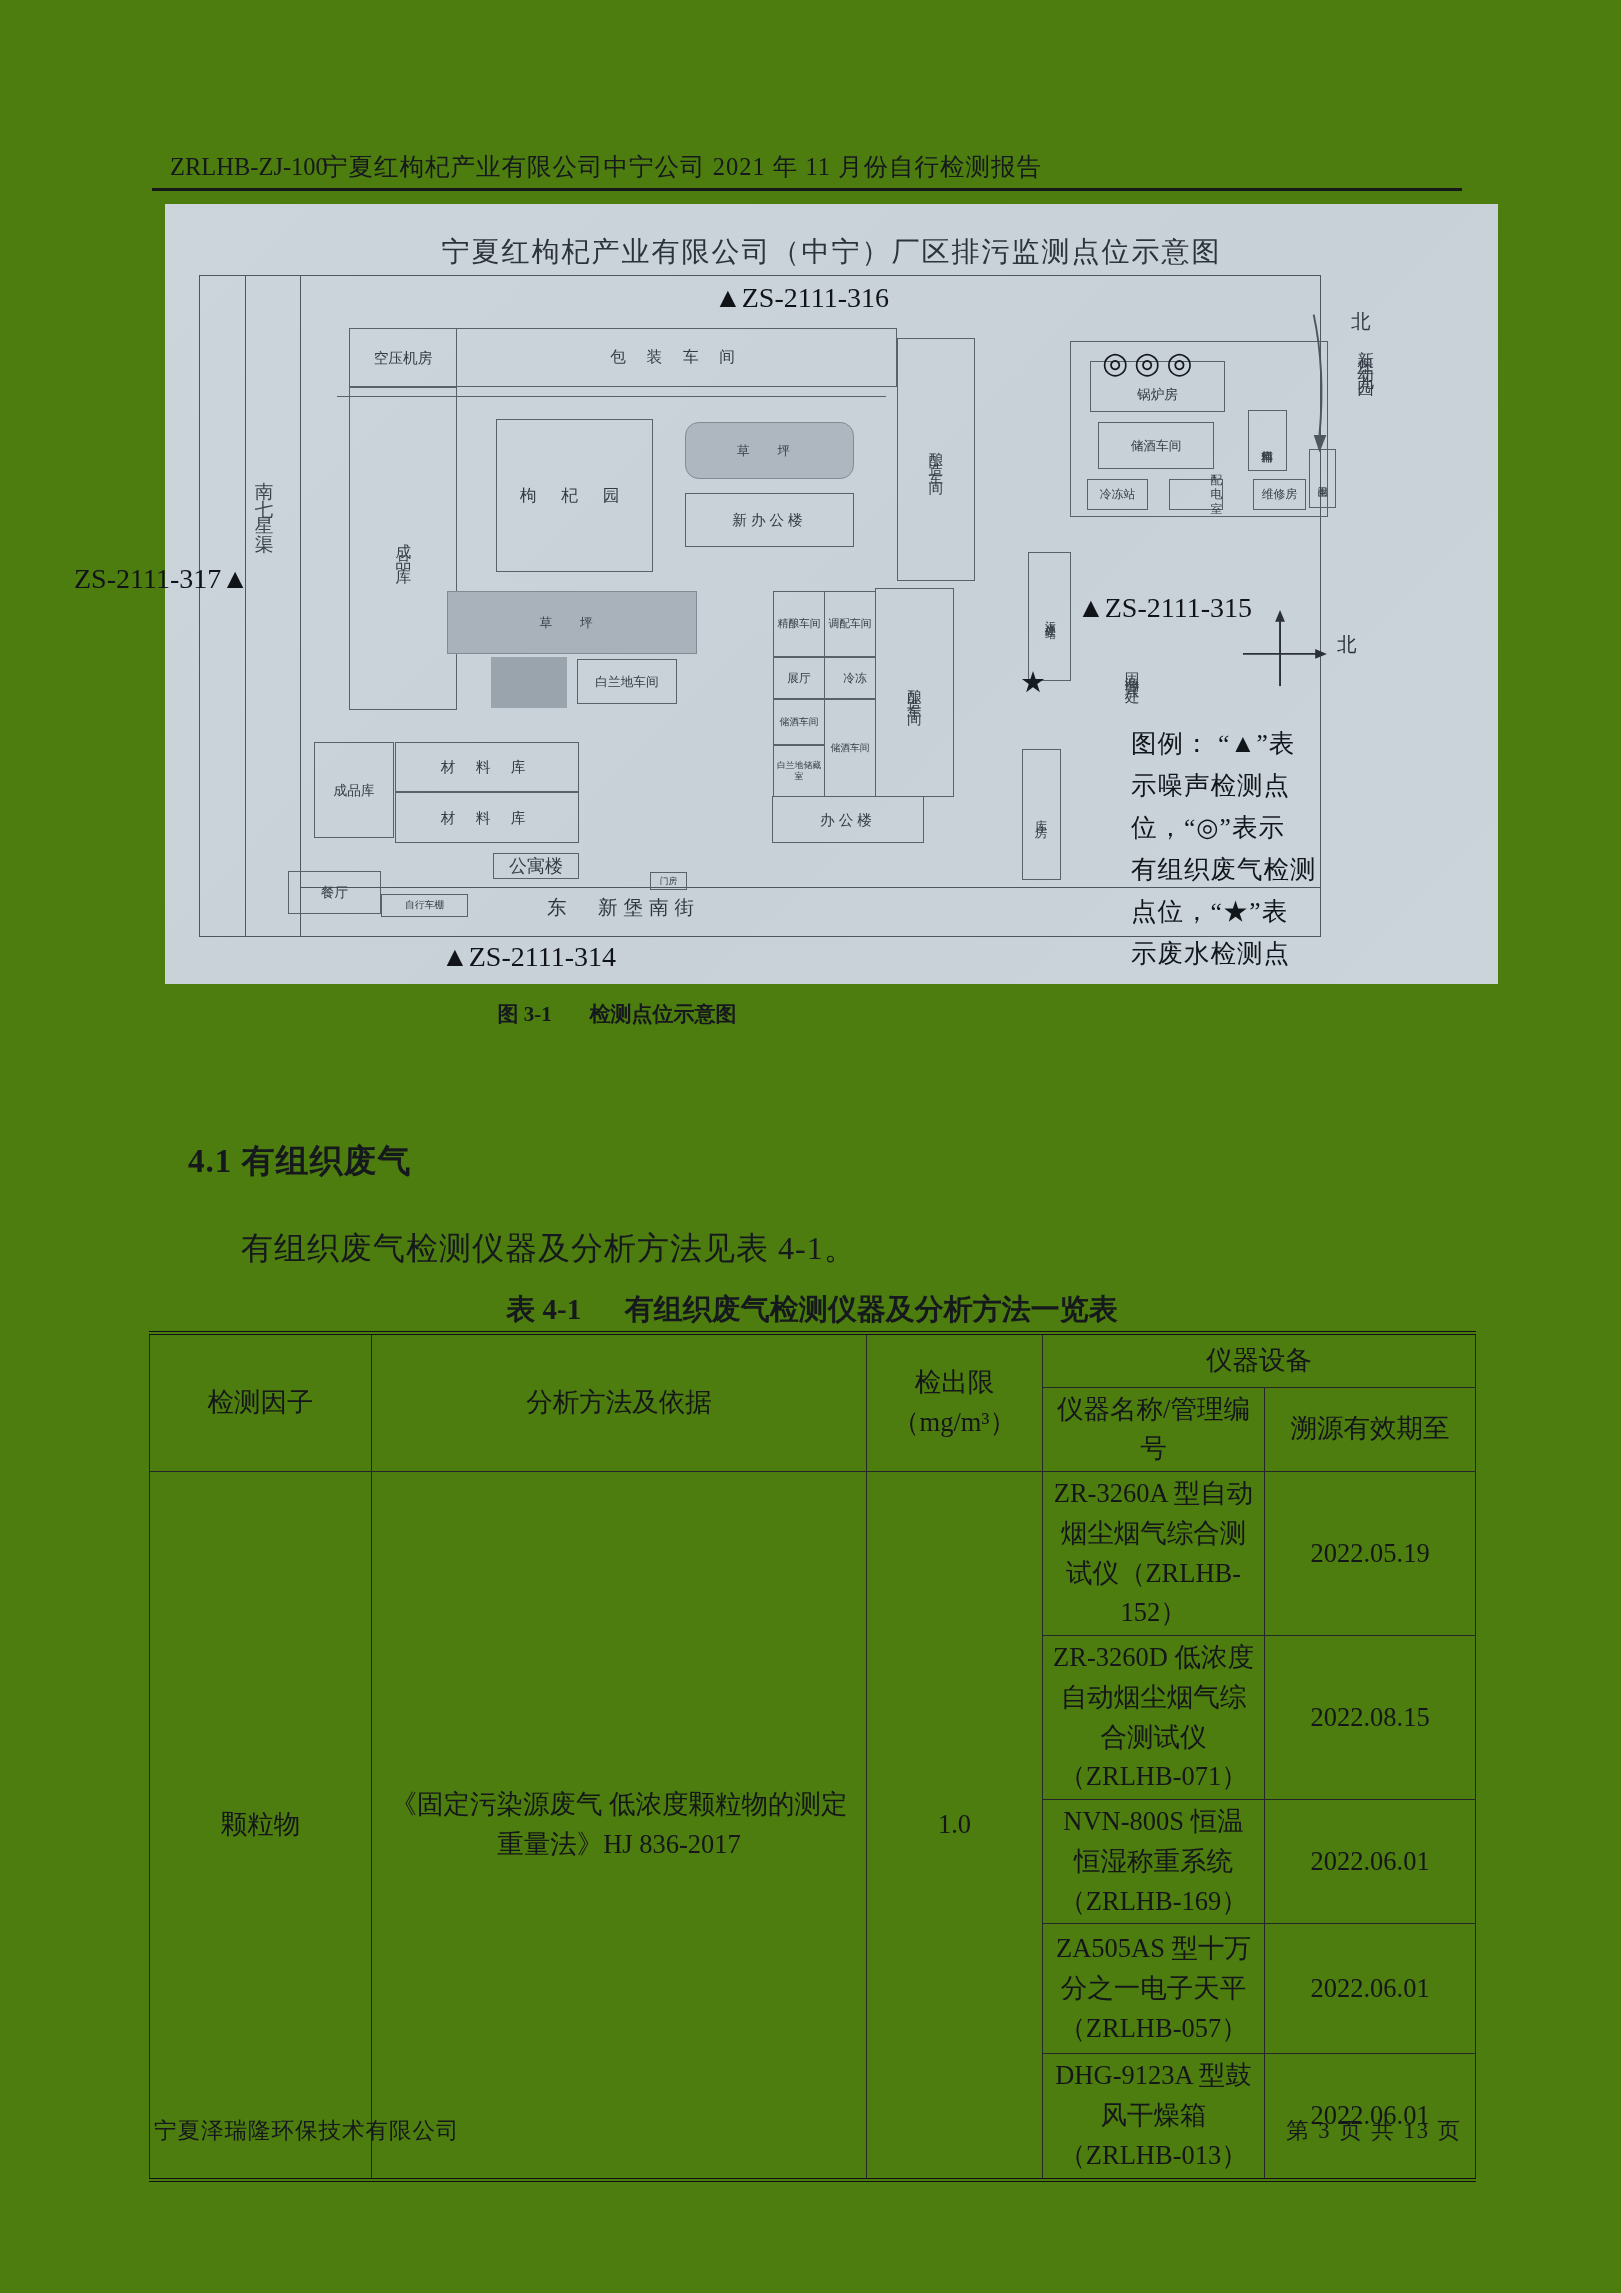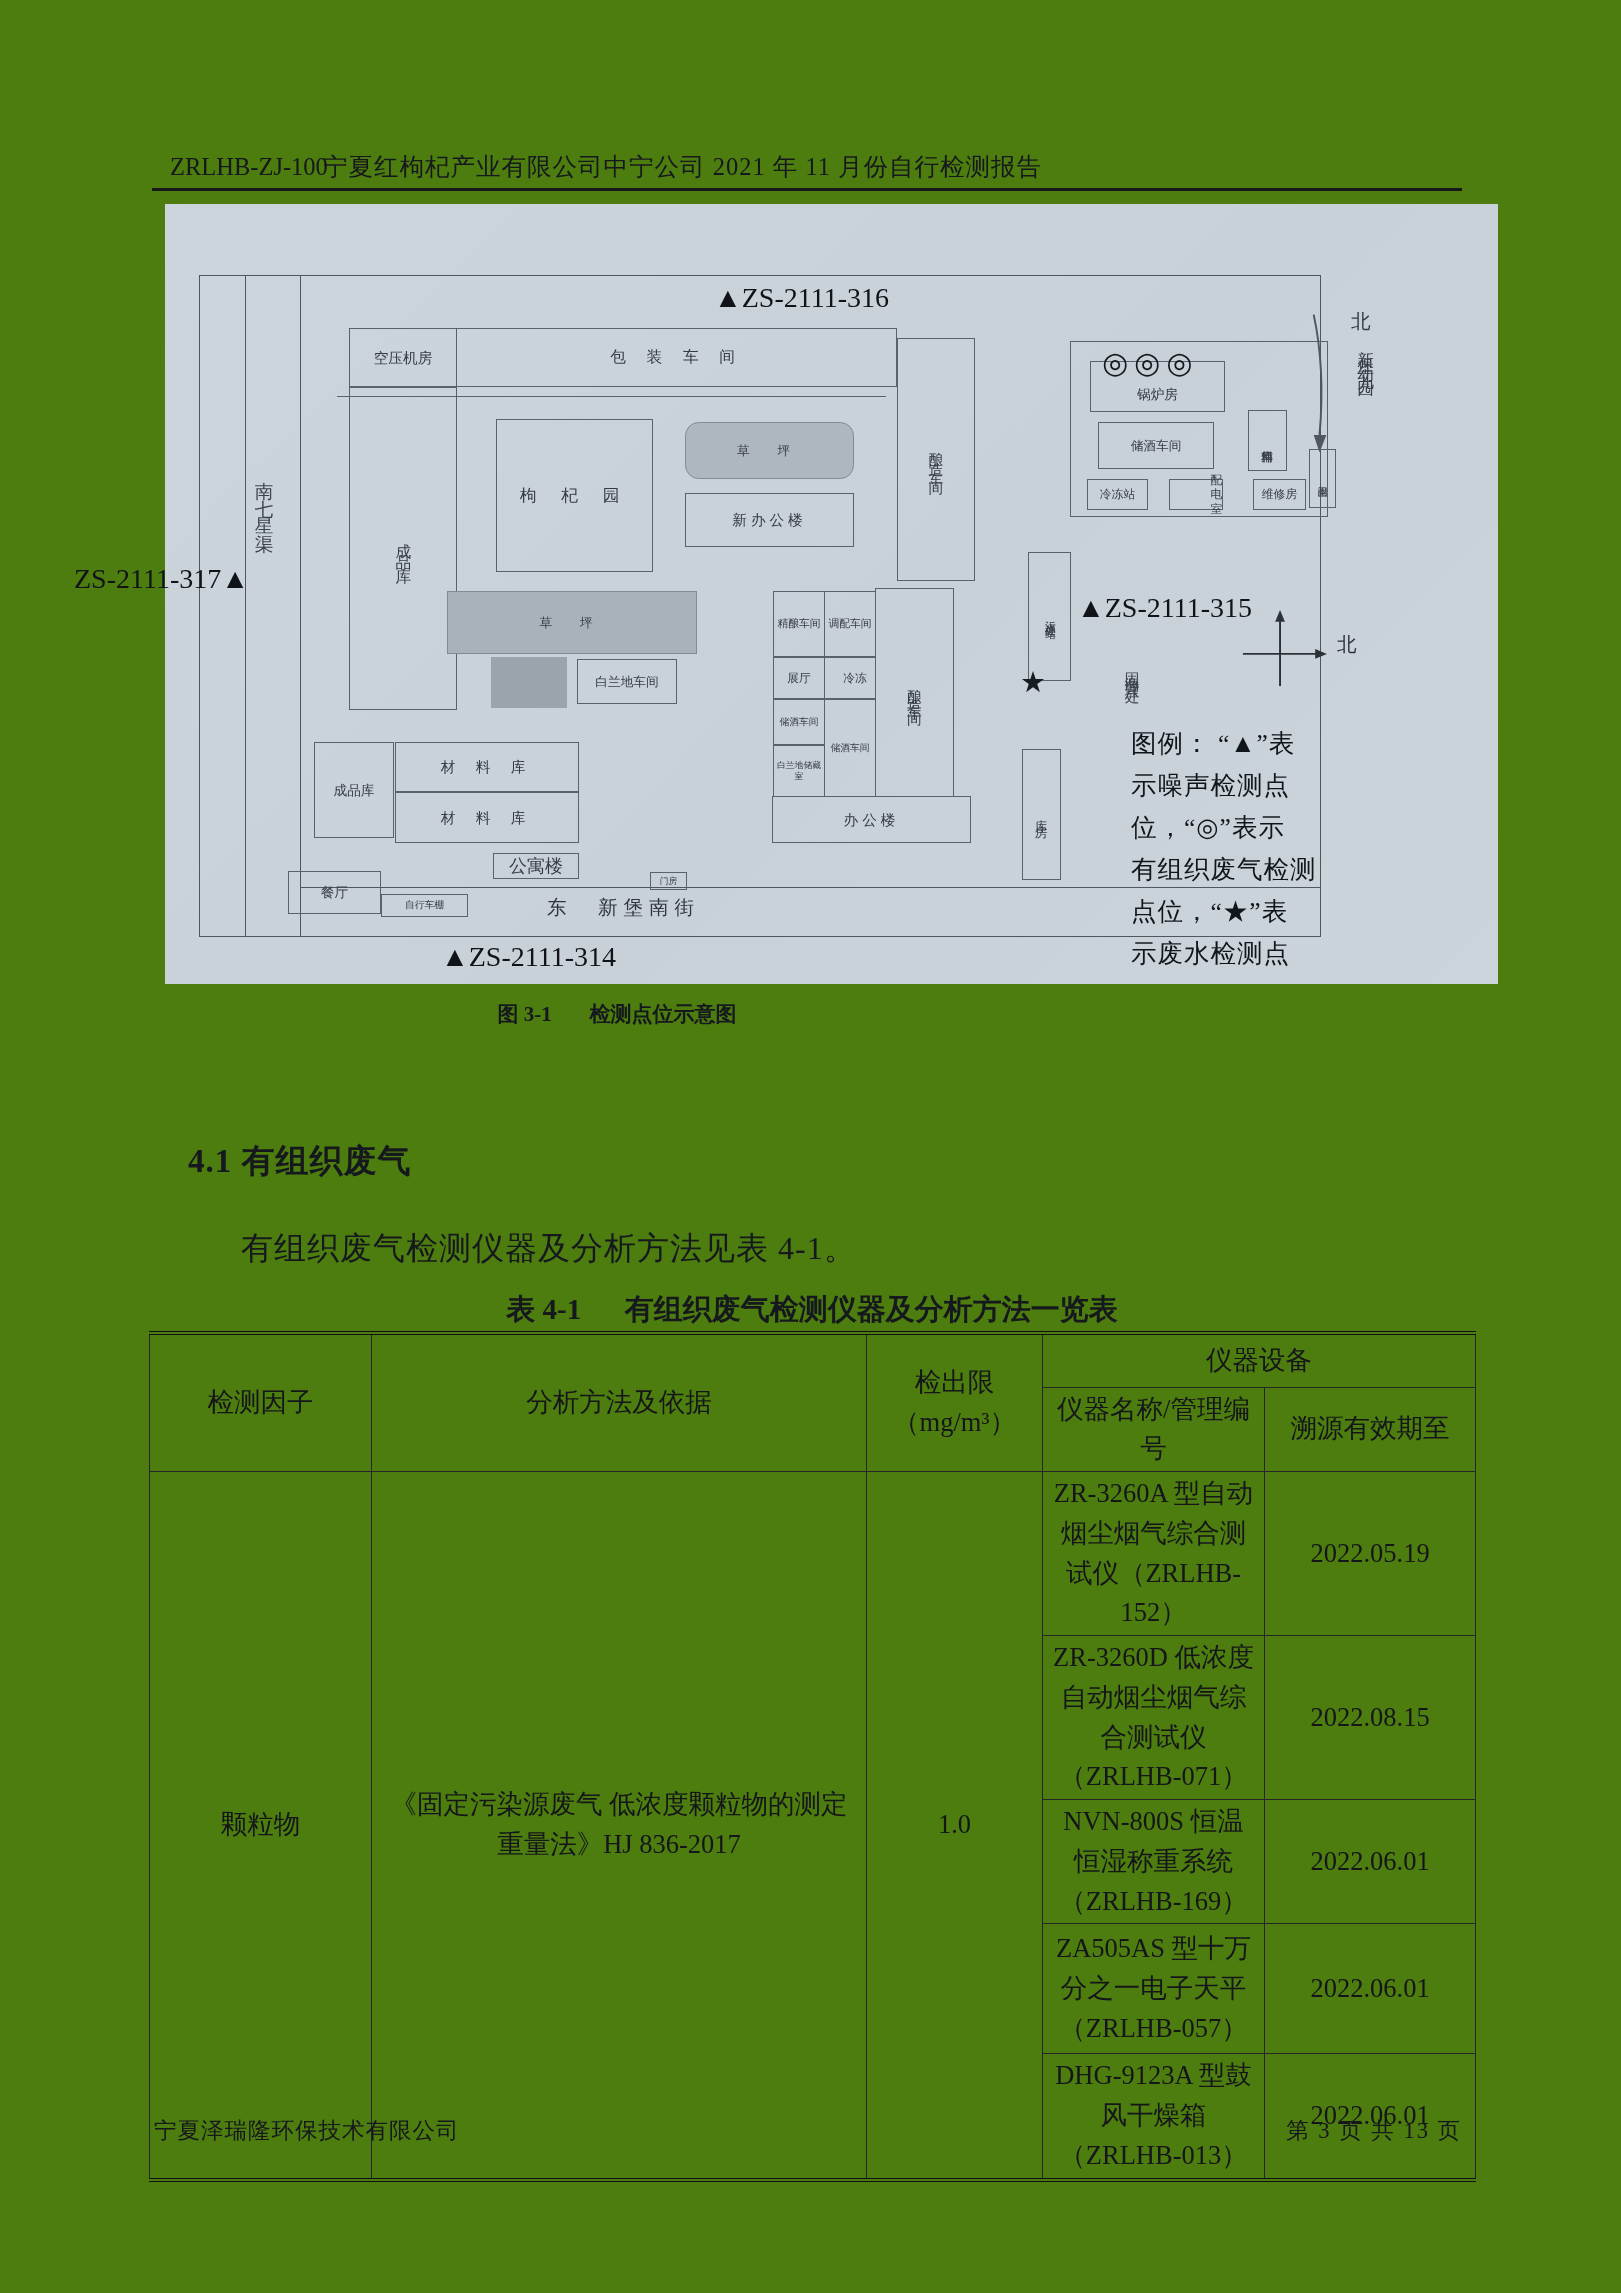--- a/index.html
+++ b/index.html
@@ -42,20 +42,21 @@
 </head>
 <body>
 
 <div class="page">
 
   <div class="abs hdr-code">ZRLHB-ZJ-100</div>
   <div class="abs hdr-title">宁夏红枸杞产业有限公司中宁公司 2021 年 11 月份自行检测报告</div>
   <div class="abs hdr-rule"></div>
 
   <div class="abs scan">
+    <div class="abs map-title">宁夏红枸杞产业有限公司（中宁）厂区排污监测点位示意图</div>
     <div class="abs marker" style="left:549px;top:78px;">▲ZS-2111-316</div>
 
     <div class="mline" style="left:34px;top:71px;width:1122px;height:662px;border:1.6px solid #4f565e;"></div>
     <div class="mline" style="left:80px;top:71px;height:662px;border-left:1.4px solid #4f565e;"></div>
     <div class="mline" style="left:135px;top:71px;height:662px;border-left:1.4px solid #4f565e;"></div>
     <div class="abs vtext" style="left:86px;top:263px;font-size:18.6px;letter-spacing:17.6px;color:#3c434b;font-family:'DejaVu Sans',sans-serif;">南七星渠</div>
     <div class="mline" style="left:135px;top:683px;width:1021px;border-top:1.4px solid #4f565e;"></div>
     <div class="abs" style="left:382px;top:690px;font-size:19.6px;letter-spacing:5.9px;color:#2f363e;font-family:'DejaVu Sans',sans-serif;">东　新堡南街</div>
 
     <div class="map-box" style="left:172px;top:124px;width:108px;height:59px;font-size:14.7px;">空压机房</div>
@@ -73,21 +74,21 @@
     <div class="map-box" style="left:400px;top:455px;width:100px;height:45px;font-size:12.7px;">白兰地车间</div>
 
     <div class="map-box" style="left:596px;top:387px;width:52px;height:66px;font-size:10.8px;">精酿车间</div>
     <div class="map-box" style="left:647px;top:387px;width:52px;height:66px;font-size:10.8px;">调配车间</div>
     <div class="map-box" style="left:596px;top:453px;width:52px;height:42px;font-size:11.8px;">展厅</div>
     <div class="map-box" style="left:647px;top:453px;width:52px;height:42px;font-size:11.8px;padding-left:10px;">冷冻</div>
     <div class="map-box" style="left:596px;top:495px;width:52px;height:46px;font-size:9.8px;">储酒车间</div>
     <div class="map-box" style="left:596px;top:541px;width:52px;height:52px;font-size:8.8px;">白兰地储藏室</div>
     <div class="map-box" style="left:647px;top:495px;width:52px;height:98px;font-size:9.8px;">储酒车间</div>
     <div class="map-box vtext" style="left:698px;top:384px;width:79px;height:209px;font-size:14.7px;letter-spacing:7.8px;">酿造车间</div>
-    <div class="map-box" style="left:595px;top:592px;width:199px;height:47px;font-size:14.7px;letter-spacing:3.9px;">办公楼</div>
+    <div class="map-box" style="left:595px;top:592px;width:152px;height:47px;font-size:14.7px;letter-spacing:3.9px;">办公楼</div>
 
     <div class="map-box" style="left:137px;top:538px;width:80px;height:96px;font-size:13.7px;">成品库</div>
     <div class="map-box" style="left:218px;top:538px;width:184px;height:50px;font-size:14.7px;letter-spacing:7.8px;">材 料 库</div>
     <div class="map-box" style="left:218px;top:588px;width:184px;height:51px;font-size:14.7px;letter-spacing:7.8px;">材 料 库</div>
     <div class="map-box" style="left:316px;top:649px;width:86px;height:26px;font-size:18px;">公寓楼</div>
     <div class="map-box" style="left:111px;top:667px;width:93px;height:43px;font-size:13.7px;">餐厅</div>
     <div class="map-box" style="left:204px;top:690px;width:87px;height:22.5px;font-size:9.8px;">自行车棚</div>
     <div class="map-box" style="left:473px;top:668px;width:37px;height:17.6px;font-size:8.8px;">门房</div>
     <div class="map-box vtext" style="left:845px;top:545px;width:39px;height:131px;font-size:12.7px;letter-spacing:5.9px;">库房</div>
 

